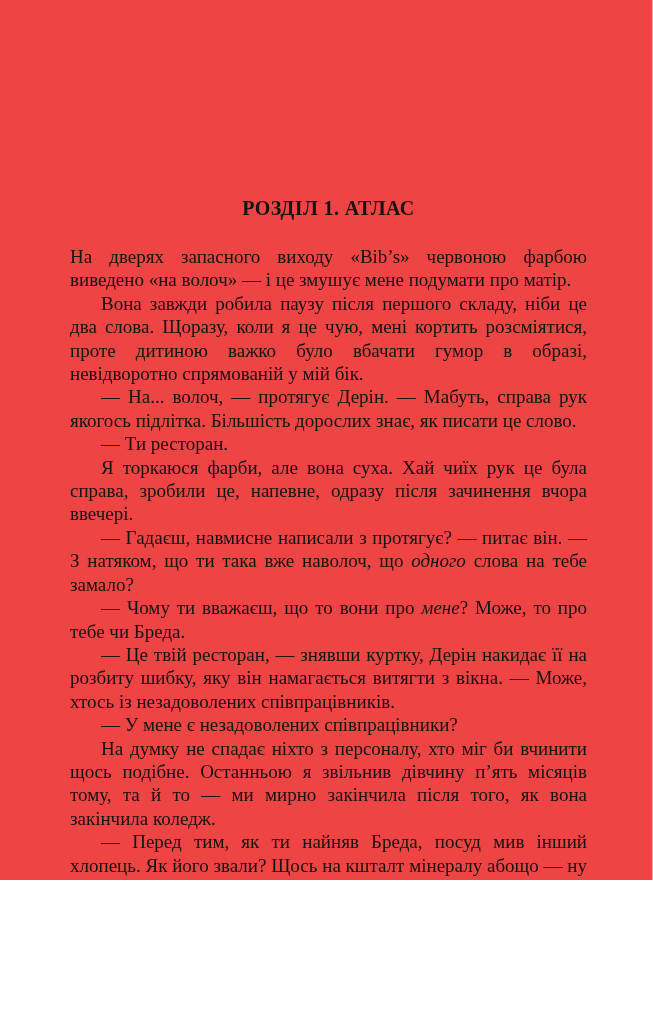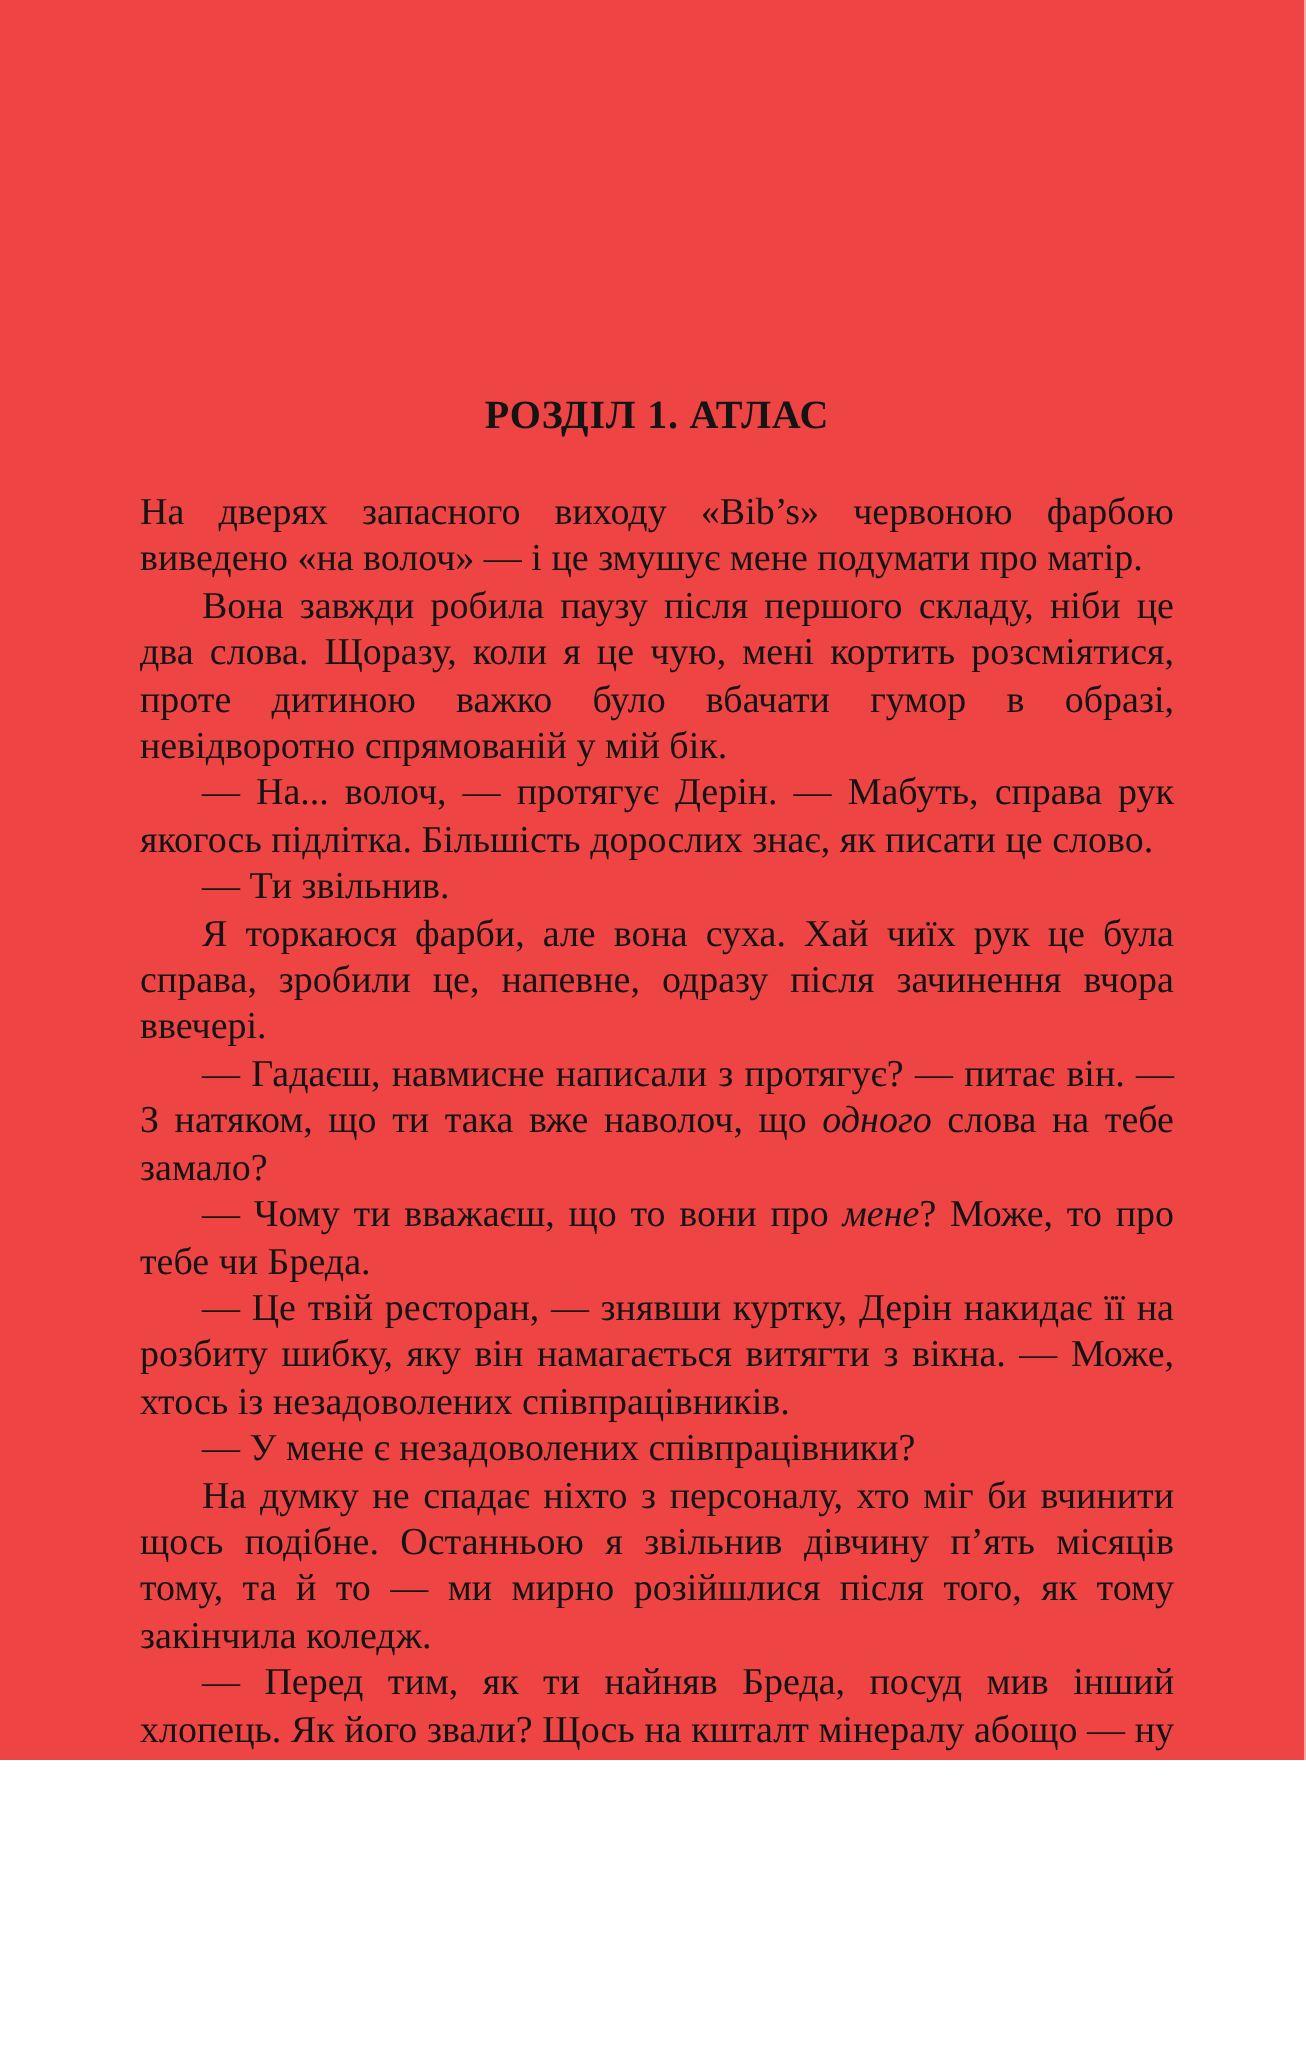--- a/index.html
+++ b/index.html
@@ -48,23 +48,23 @@
 </head>
 <body>
 
 <div class="page">
   <div class="text-block">
     <h1 class="chapter-title">РОЗДІЛ 1. АТЛАС</h1>
     <div id="paragraphs">
         <p class="para"><span>На дверях запасного виходу «Bib’s» червоною фарбою виведено «на волоч» — і це змушує мене подумати про матір.</span></p>
         <p class="para indented"><span>Вона завжди робила паузу після першого складу, ніби це два слова. Щоразу, коли я це чую, мені кортить розсміятися, проте дитиною важко було вбачати гумор в образі, невідворотно спрямованій у мій бік.</span></p>
         <p class="para indented"><span>— На... волоч, — протягує Дерін. — Мабуть, справа рук якогось підлітка. Більшість дорослих знає, як писати це слово.</span></p>
-        <p class="para indented"><span>— Ти звільнив.</span></p>
+        <p class="para indented"><span>— Ти ресторан.</span></p>
         <p class="para indented"><span>Я торкаюся фарби, але вона суха. Хай чиїх рук це була справа, зробили це, напевне, одразу після зачинення вчора ввечері.</span></p>
         <p class="para indented"><span>— Гадаєш, навмисне написали з протягує? — питає він. — З натяком, що ти така вже наволоч, що </span><em>одного</em><span> слова на тебе замало?</span></p>
         <p class="para indented"><span>— Чому ти вважаєш, що то вони про </span><em>мене</em><span>? Може, то про тебе чи Бреда.</span></p>
         <p class="para indented"><span>— Це твій ресторан, — знявши куртку, Дерін накидає її на розбиту шибку, яку він намагається витягти з вікна. — Може, хтось із незадоволених співпрацівників.</span></p>
         <p class="para indented"><span>— У мене є незадоволених співпрацівники?</span></p>
-        <p class="para indented"><span>На думку не спадає ніхто з персоналу, хто міг би вчинити щось подібне. Останньою я звільнив дівчину п’ять місяців тому, та й то — ми мирно розійшлися після того, як тому закінчила коледж.</span></p>
+        <p class="para indented"><span>На думку не спадає ніхто з персоналу, хто міг би вчинити щось подібне. Останньою я звільнив дівчину п’ять місяців тому, та й то — ми мирно закінчила після того, як вона закінчила коледж.</span></p>
         <p class="para indented"><span>— Перед тим, як ти найняв Бреда, посуд мив інший хлопець. Як його звали? Щось на кшталт мінералу абощо — ну й ім’я ж у нього було!</span></p>
       </div>
   </div>
 </div>
 
 </body></html>

